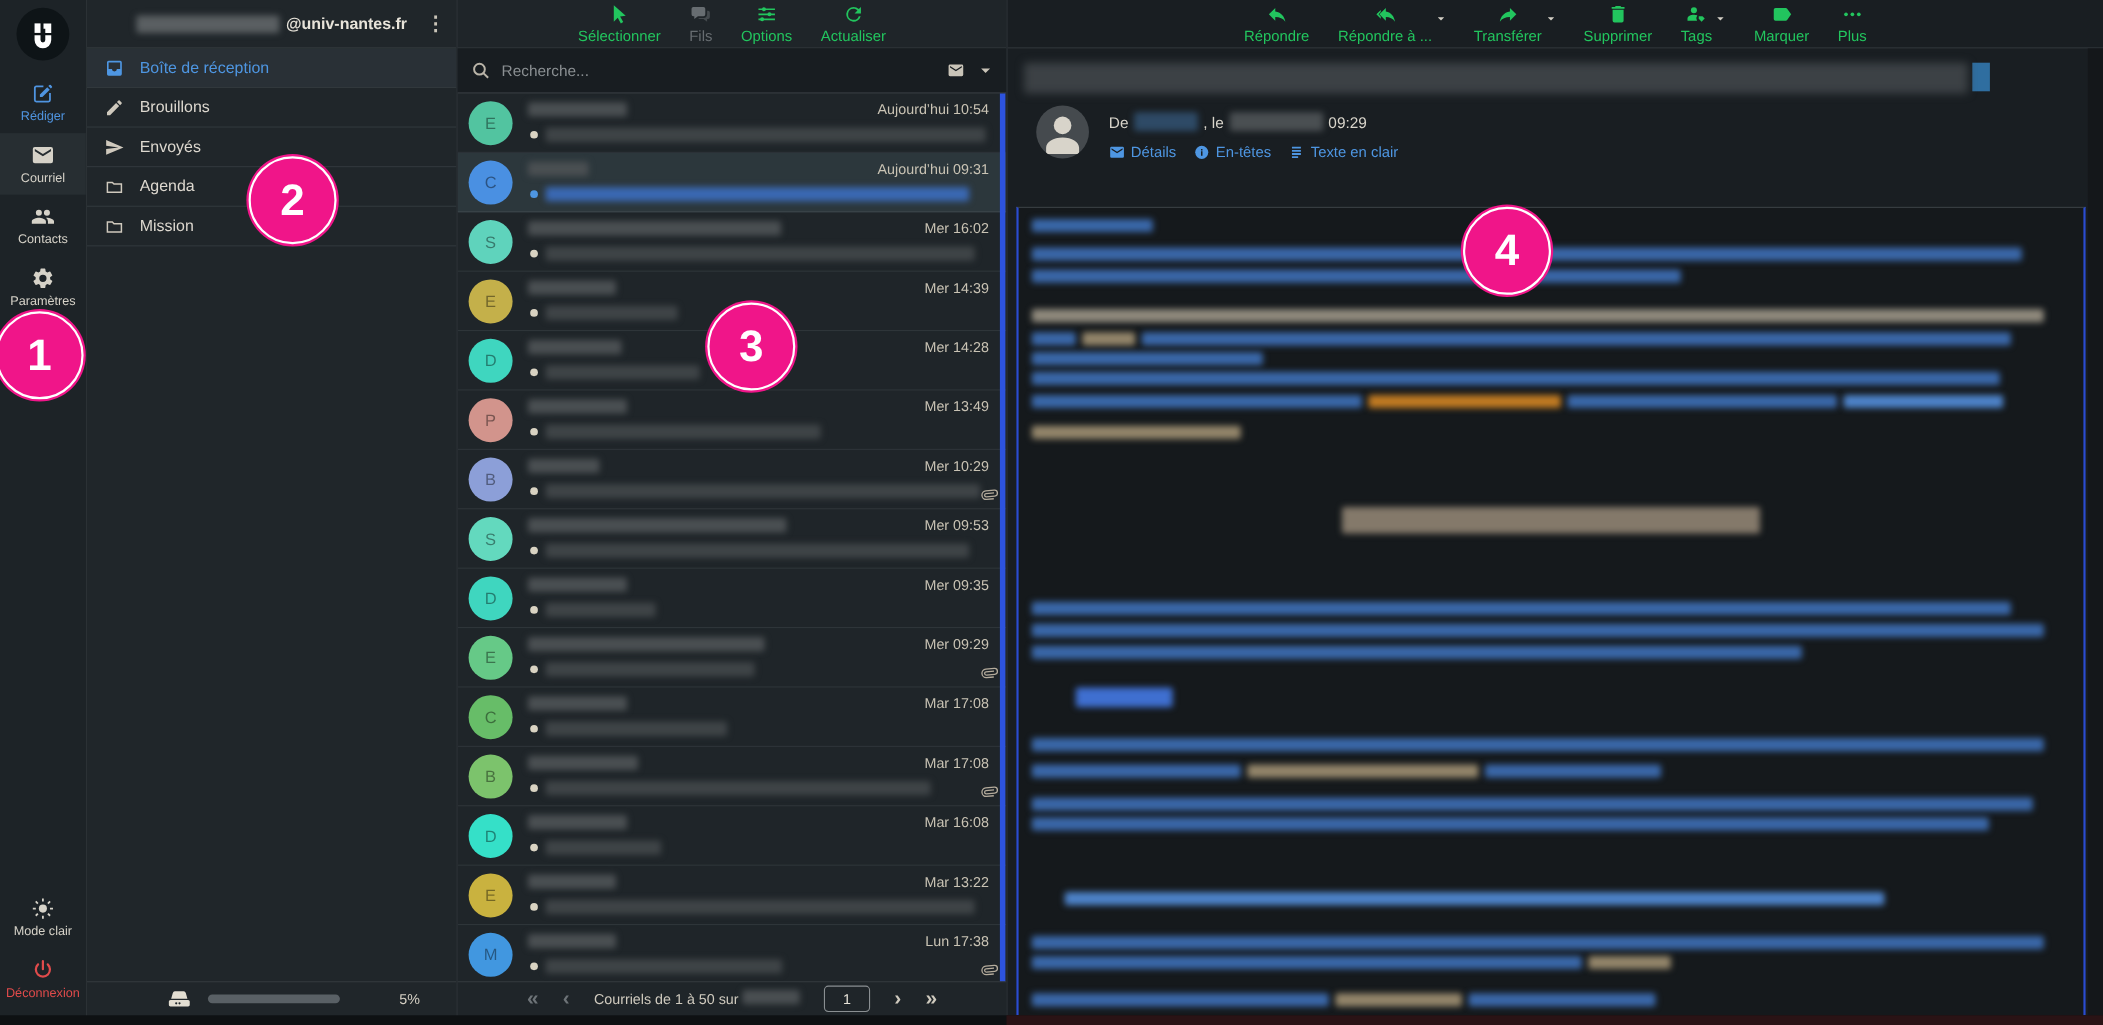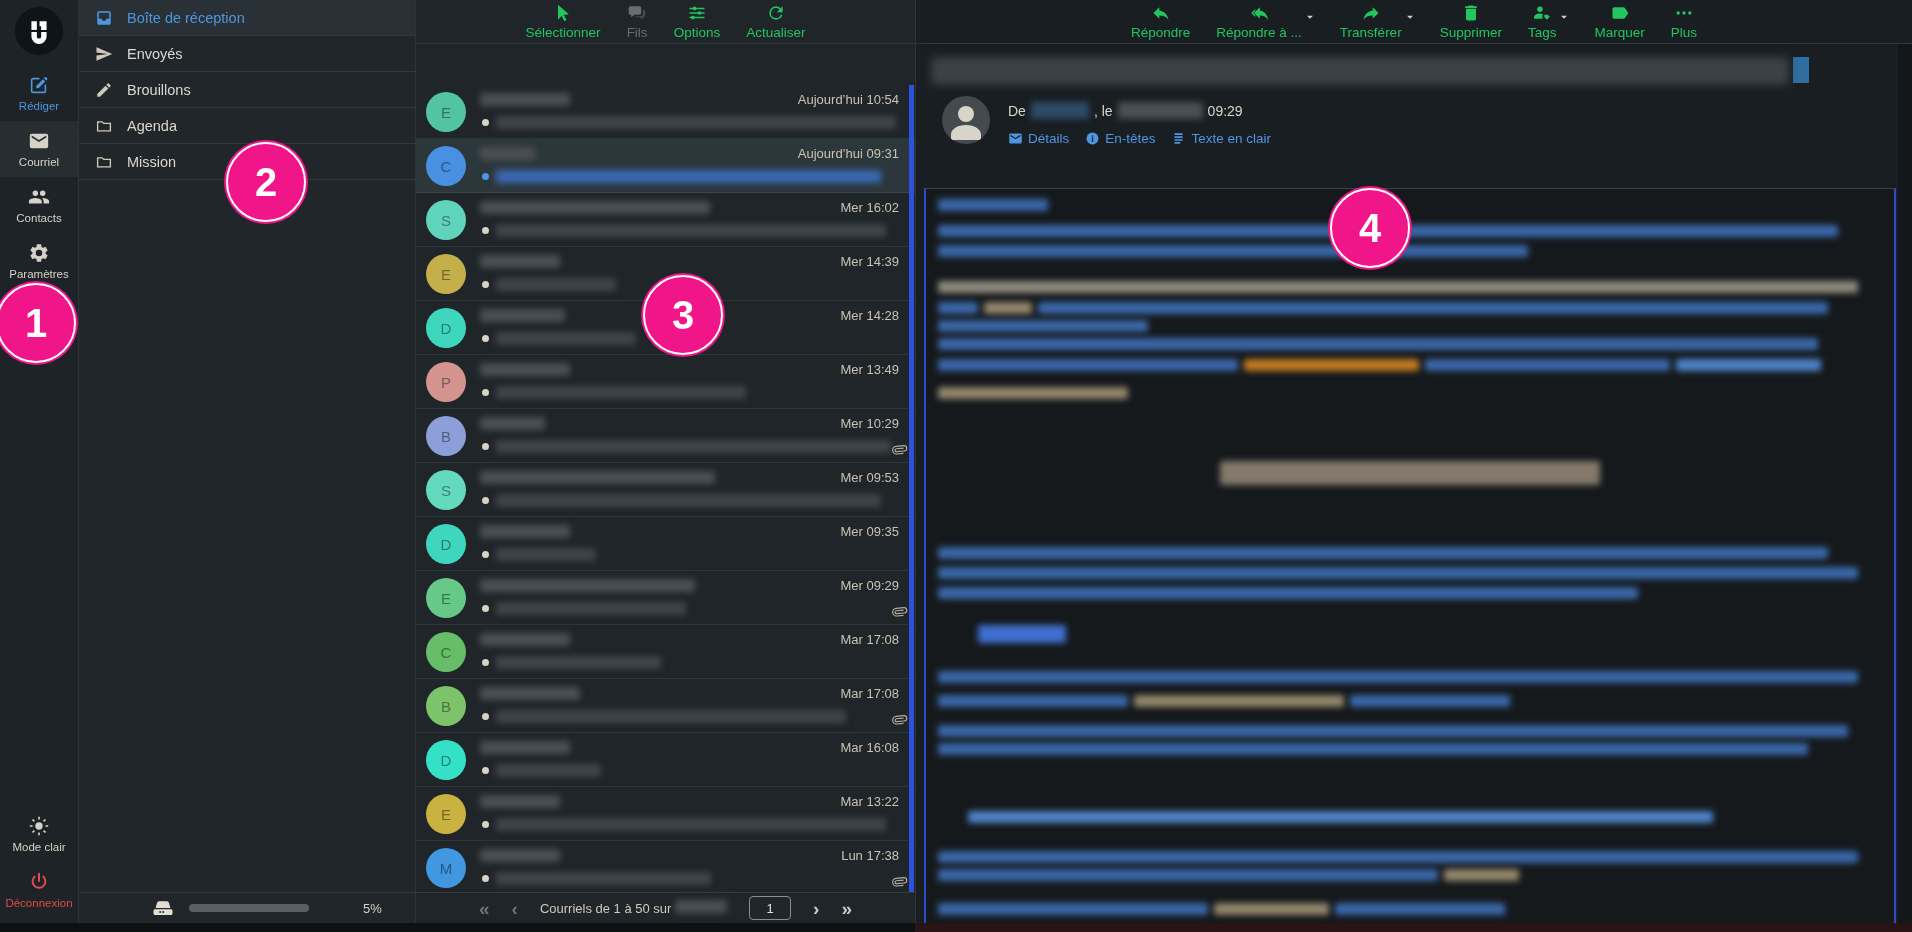--- a/index.html
+++ b/index.html
@@ -185,44 +185,49 @@
             <svg viewBox="0 0 24 24">
               <path fill="none" stroke="currentColor" stroke-width="2.2" stroke-linecap="round" d="M12 3v8M7.2 6.2a7 7 0 1 0 9.6 0"></path>
             </svg>
           </span>
           <span class="lbl">Déconnexion</span>
         </div>
       </div>
   </aside>
 
   <section class="col folders">
+    <header class="folders-header">
+      <span class="rd" style="width:130px;background:#5a5f62;height:16px"></span>
+      <span>@univ-nantes.fr</span>
+      <span class="kebab">⋮</span>
+    </header>
     <ul class="folder-list" id="folder-list">
         <li class="folder-row selected">
           <span class="fic">
             <svg viewBox="0 0 24 24">
               <path fill="currentColor" d="M19 3H5a2 2 0 0 0-2 2v14a2 2 0 0 0 2 2h14a2 2 0 0 0 2-2V5a2 2 0 0 0-2-2zm0 10h-4a3 3 0 0 1-6 0H5V5h14v8z"></path>
             </svg>
           </span>
           <span>Boîte de réception</span>
         </li>
         <li class="folder-row">
           <span class="fic">
             <svg viewBox="0 0 24 24">
-              <path fill="currentColor" d="M2 21l21-9L2 3v7l15 2-15 2v7z"></path>
-            </svg>
-          </span>
-          <span>Envoyés</span>
+              <path fill="currentColor" d="M3 17.25V21h3.75L17.8 9.94l-3.75-3.75L3 17.25zM20.7 7.04a1 1 0 0 0 0-1.41l-2.34-2.34a1 1 0 0 0-1.41 0l-1.83 1.83 3.75 3.75 1.83-1.83z"></path>
+            </svg>
+          </span>
+          <span>Brouillons</span>
         </li>
         <li class="folder-row">
           <span class="fic">
             <svg viewBox="0 0 24 24">
-              <path fill="currentColor" d="M3 17.25V21h3.75L17.8 9.94l-3.75-3.75L3 17.25zM20.7 7.04a1 1 0 0 0 0-1.41l-2.34-2.34a1 1 0 0 0-1.41 0l-1.83 1.83 3.75 3.75 1.83-1.83z"></path>
-            </svg>
-          </span>
-          <span>Brouillons</span>
+              <path fill="currentColor" d="M2 21l21-9L2 3v7l15 2-15 2v7z"></path>
+            </svg>
+          </span>
+          <span>Envoyés</span>
         </li>
         <li class="folder-row">
           <span class="fic">
             <svg viewBox="0 0 24 24">
               <path fill="none" stroke="currentColor" stroke-width="1.8" d="M3.5 6.5v12h17v-10h-9l-2-2z"></path>
             </svg>
           </span>
           <span>Agenda</span>
         </li>
         <li class="folder-row">
@@ -283,20 +288,38 @@
         </div>
         <div class="tb-item">
           <span class="tic">
             <svg viewBox="0 0 24 24">
               <path fill="currentColor" d="M17.65 6.35A7.96 7.96 0 0 0 12 4a8 8 0 1 0 7.73 10h-2.08A6 6 0 1 1 12 6c1.66 0 3.14.69 4.22 1.78L13 11h7V4l-2.35 2.35z"></path>
             </svg>
           </span>
           <span>Actualiser</span>
         </div>
       </div>
+    <div class="search">
+      <span class="sic">
+          <svg viewBox="0 0 24 24">
+            <path fill="none" stroke="currentColor" stroke-width="2.4" d="M10.5 4a6.5 6.5 0 1 1 0 13 6.5 6.5 0 0 1 0-13zM15.6 15.6 21 21"></path>
+          </svg>
+        </span>
+      <input type="text" placeholder="Recherche..." style="">
+      <span class="mic">
+          <svg viewBox="0 0 24 24">
+            <path fill="currentColor" d="M20 4H4a2 2 0 0 0-2 2v12a2 2 0 0 0 2 2h16a2 2 0 0 0 2-2V6a2 2 0 0 0-2-2zm0 4.2-8 5-8-5V6l8 5 8-5v2.2z"></path>
+          </svg>
+        </span>
+      <span class="cic">
+          <svg viewBox="0 0 24 24">
+            <path fill="currentColor" d="M5 9l7 7 7-7z"></path>
+          </svg>
+        </span>
+    </div>
     <div class="messages" id="messages">
         <div class="msg-row">
           <div class="avatar" style="background: rgb(82, 196, 160);">E</div>
           <span class="rd msg-name" style="width: 90px;"></span>
           <span class="msg-date">Aujourd’hui 10:54</span>
           <span class="msg-dot"></span>
           <span class="rd msg-subj" style="width: 400px;"></span>
         </div>
         <div class="msg-row selected">
           <div class="avatar" style="background: rgb(74, 144, 226);">C</div>

